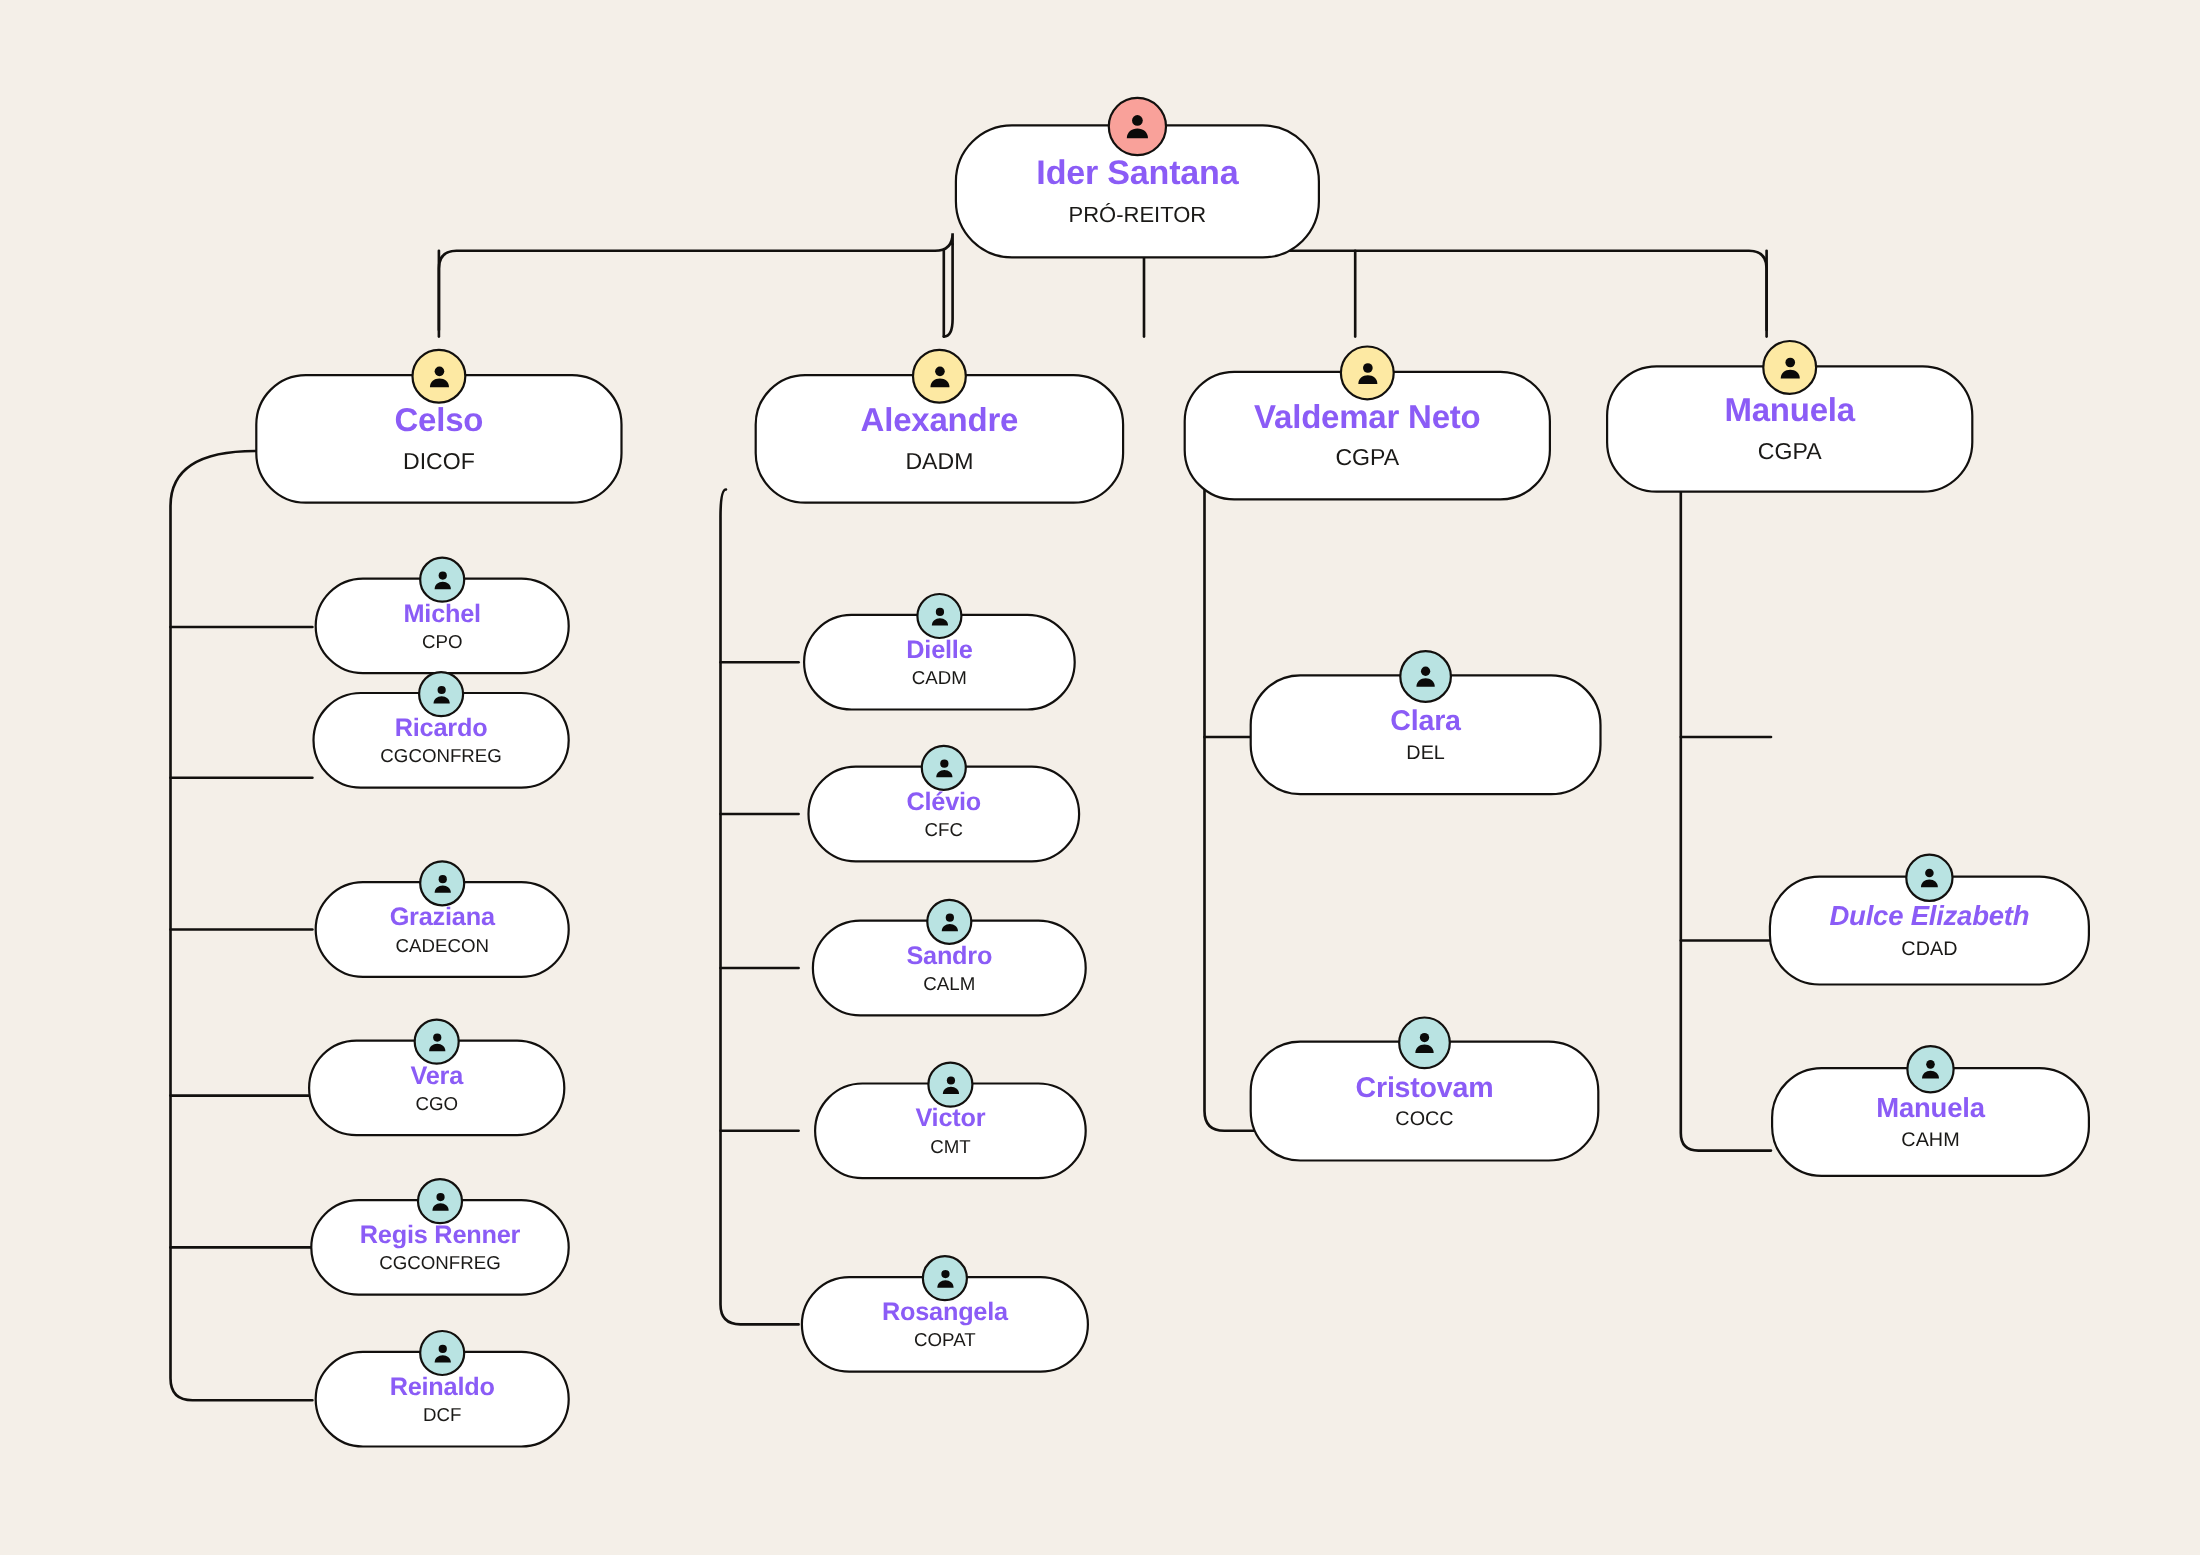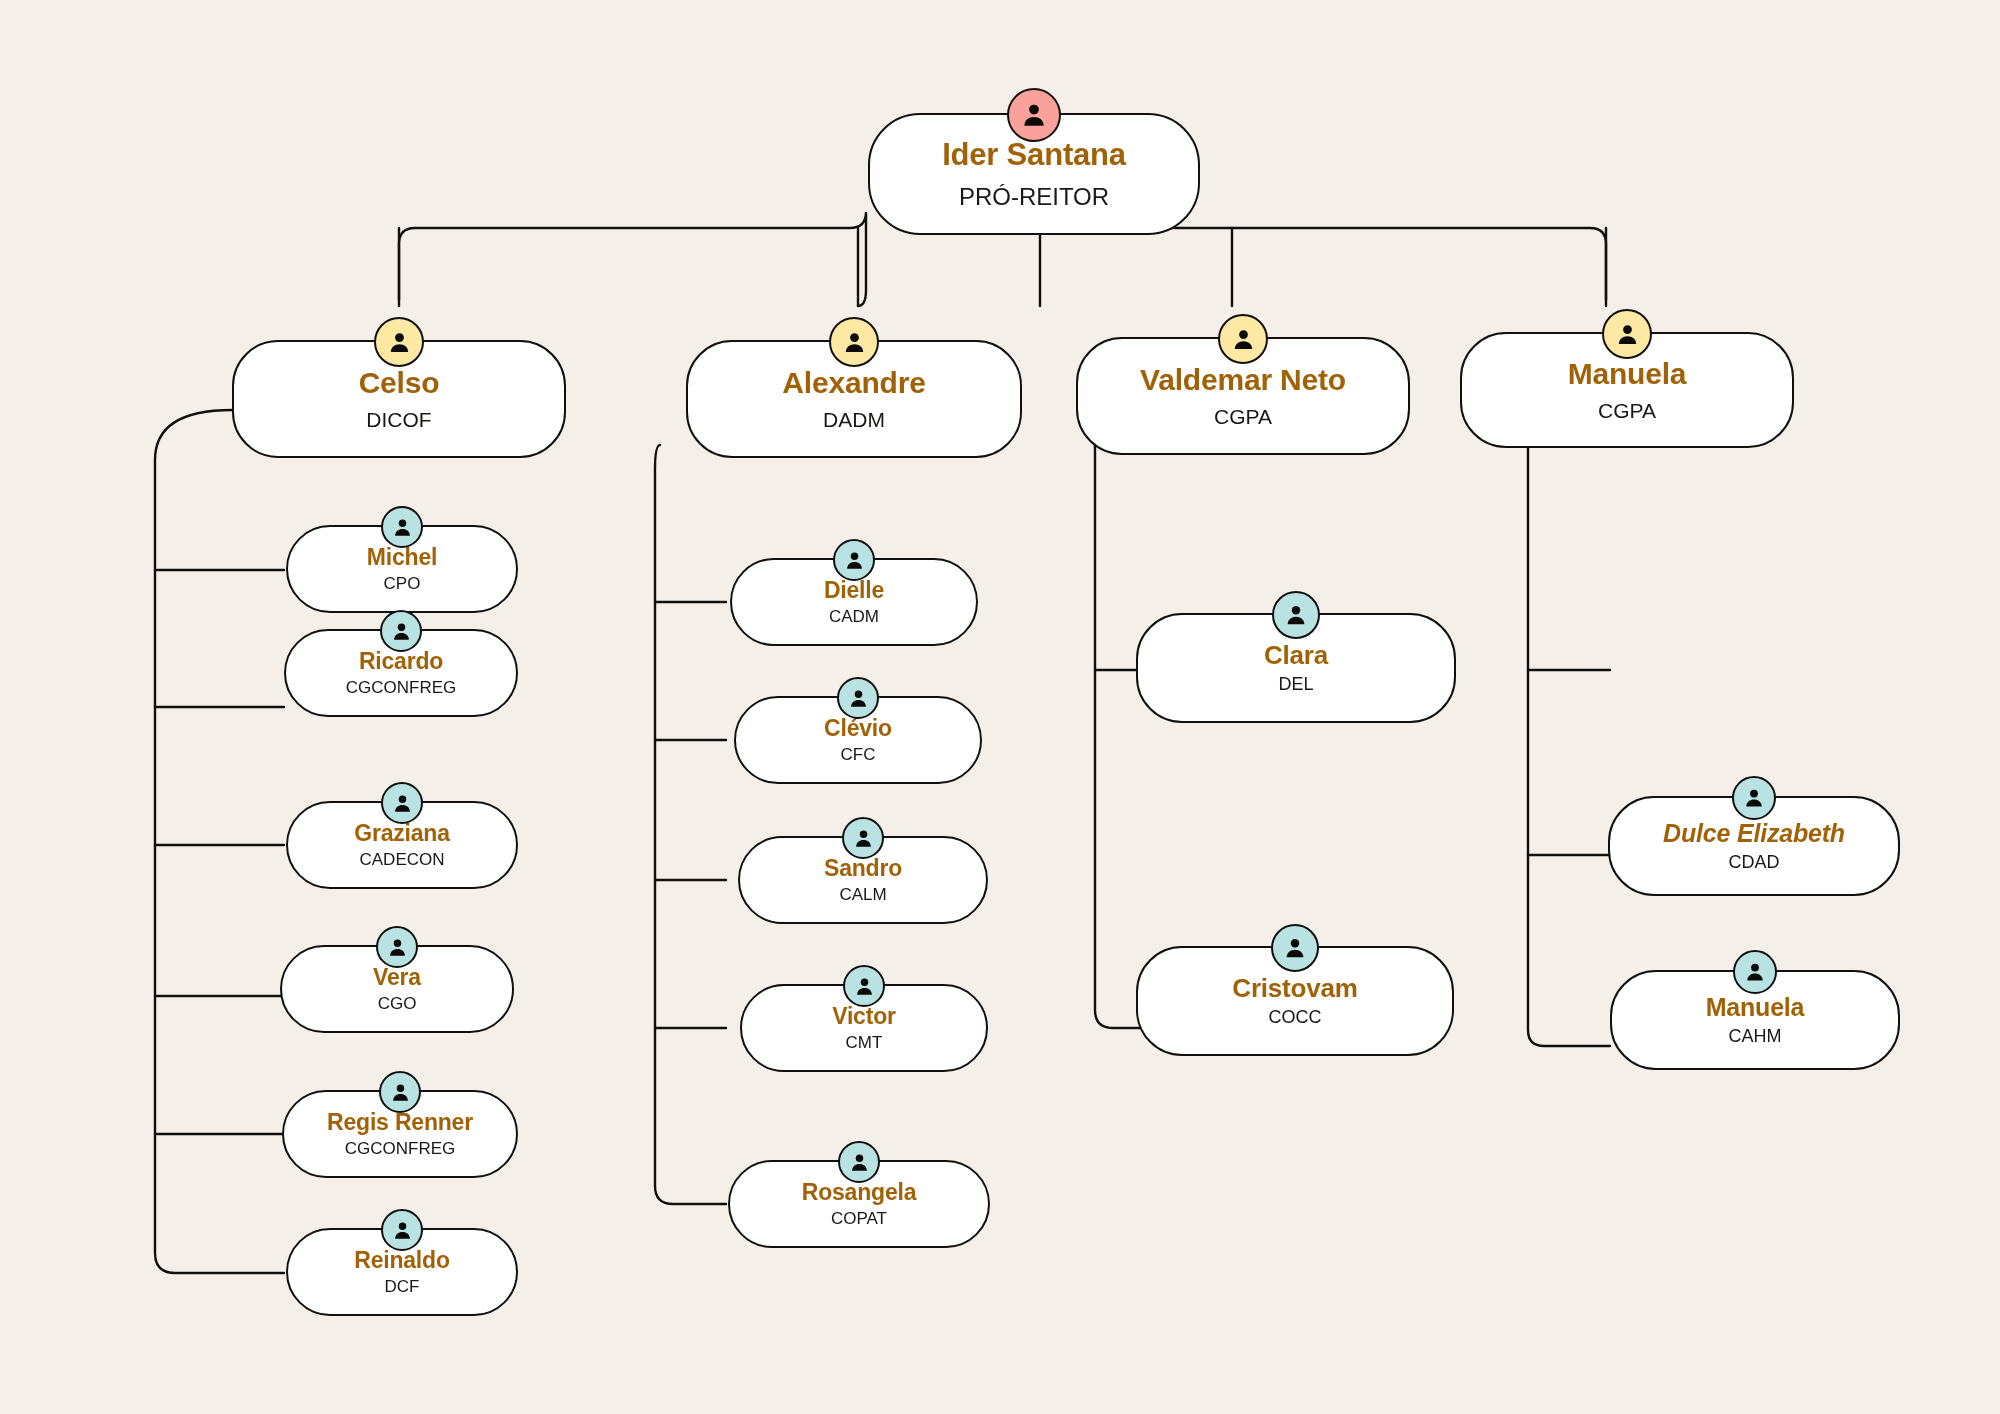--- a/index.html
+++ b/index.html
@@ -20,35 +20,35 @@
     border-radius: 46px;
     display: flex;
     flex-direction: column;
     align-items: center;
     justify-content: center;
     text-align: center;
     z-index: 5;
   }
   .node .nm {
     font-weight: bold;
-    color: #a16207;
+    color: #8b5cf6;
     letter-spacing: -0.2px;
     line-height: 1.05;
     white-space: nowrap;
   }
   .node .rl {
     color: #1a1917;
     line-height: 1.05;
     white-space: nowrap;
   }
 
   
   .lvl0 { border-radius: 52px; }
   .lvl0 .nm { font-size: 31px; margin-bottom: 13px; }
-  .lvl0 .rl { font-size: 24px; }
+  .lvl0 .rl { font-size: 20px; }
 
   
   .lvl1 .nm { font-size: 30px; margin-bottom: 11px; }
   .lvl1 .rl { font-size: 21px; }
 
   
   .lvl2 .nm { font-size: 23px; margin-bottom: 6px; }
   .lvl2 .rl { font-size: 17px; }
 
   .avatar {

